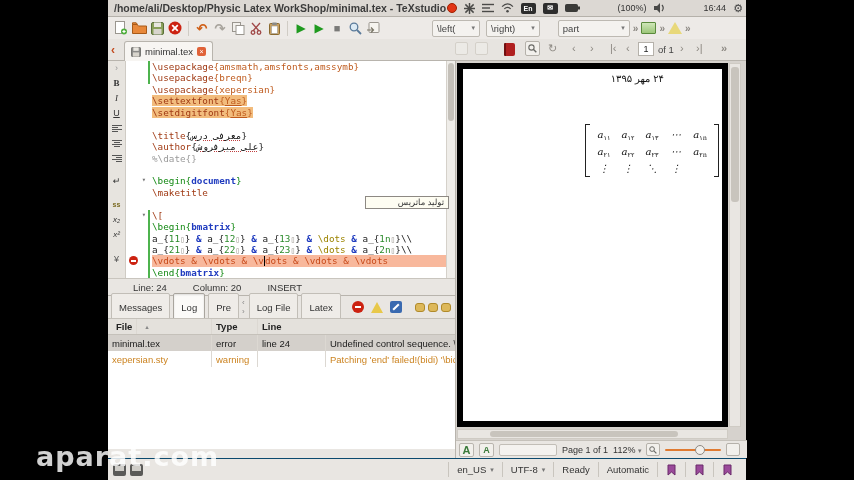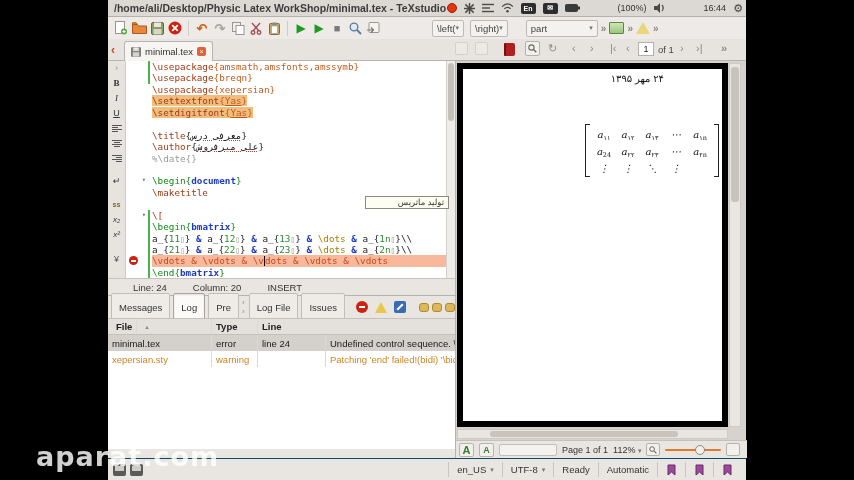--- a/index.html
+++ b/index.html
@@ -19,21 +19,21 @@
   .gear { font-size:11px; color:#444; line-height:1; }
 
   
   .toolbar { position:absolute; left:0; top:17px; width:100%; height:22px; display:flex; align-items:center; padding-left:4px; }
   .tbtn { width:18px; height:18px; display:flex; align-items:center; justify-content:center; flex:none; }
   .vsep { width:1px; height:15px; background:#d0ccc5; margin:0 4px; flex:none; }
   .glyph-run { color:#1f9a1f; font-size:12px; }
   .glyph-stop { color:#7a7a78; font-size:11px; }
   .glyph-undo { color:#d06018; font-size:13px; font-weight:bold; }
   .glyph-redo { color:#a8a49d; font-size:13px; font-weight:bold; }
-  .dd { height:17px; border:1px solid #bdb9b2; background:#f4f2ef; border-radius:2px; display:flex; align-items:center; padding:0 4px; font-size:9.5px; color:#444; gap:0; flex:none; }
+  .dd { height:17px; border:1px solid #bdb9b2; background:#f4f2ef; border-radius:2px; display:flex; align-items:center; padding:0 4px; font-size:9.5px; color:#444; gap:16px; flex:none; }
   .dd .arr { font-size:7px; color:#777; }
   .more { color:#8a8680; font-size:10px; font-weight:bold; margin:0 3px; flex:none; }
   .tbl-icon { width:15px; height:12px; border:1px solid #5a8a3c; background:linear-gradient(#cfe6b8,#9cc67a); border-radius:1px; flex:none; }
   .warn-tri { width:0; height:0; border-left:7px solid transparent; border-right:7px solid transparent; border-bottom:12px solid #e8d87a; position:relative; flex:none; }
 
   
   .tabrow { position:absolute; left:0; top:39px; width:100%; height:22px; border-bottom:1px solid #b8b4ad; background:#e7e4e0; }
   .tabscroll { position:absolute; left:3px; top:4px; color:#c34a1e; font-weight:bold; font-size:12px; }
   .tab { position:absolute; left:16px; top:2px; height:20px; background:#f7f5f2; border:1px solid #b8b4ad; border-bottom:none; border-radius:3px 3px 0 0; display:flex; align-items:center; gap:4px; padding:0 6px; z-index:2; }
   .tab-label { font-size:9.5px; color:#333; }
@@ -384,21 +384,21 @@
     <span>INSERT</span>
   </div>
 
   <div class="logpanel">
     <div class="logtabs">
       <span class="ltab">Messages</span>
       <span class="ltab active">Log</span>
       <span class="ltab">Pre</span>
       <span class="tinyarrows">‹ ›</span>
       <span class="ltab">Log File</span>
-      <span class="ltab">Issues</span>
+      <span class="ltab">Latex</span>
       <span class="err-ic" style="margin-left:8px"></span>
       <span class="warn-ic" style="margin-left:4px"></span>
       <span class="badbox-ic" style="margin-left:4px"></span>
       <span class="key-ic" style="margin-left:10px"></span>
       <span class="key-ic"></span>
       <span class="key-ic"></span>
       <span class="logclose">×</span>
     </div>
     <div class="logtable">
       <div class="lhead">
@@ -449,21 +449,21 @@
                 <i>⋯</i>
               </span>
               <span class="mcell">
                 <i>a</i>
                 <sub>۱n</sub>
               </span>
             </div>
             <div class="mrow">
               <span class="mcell">
                 <i>a</i>
-                <sub>24</sub>
+                <sub>۲۱</sub>
               </span>
               <span class="mcell">
                 <i>a</i>
                 <sub>۲۲</sub>
               </span>
               <span class="mcell">
                 <i>a</i>
                 <sub>۲۳</sub>
               </span>
               <span class="mcell">

